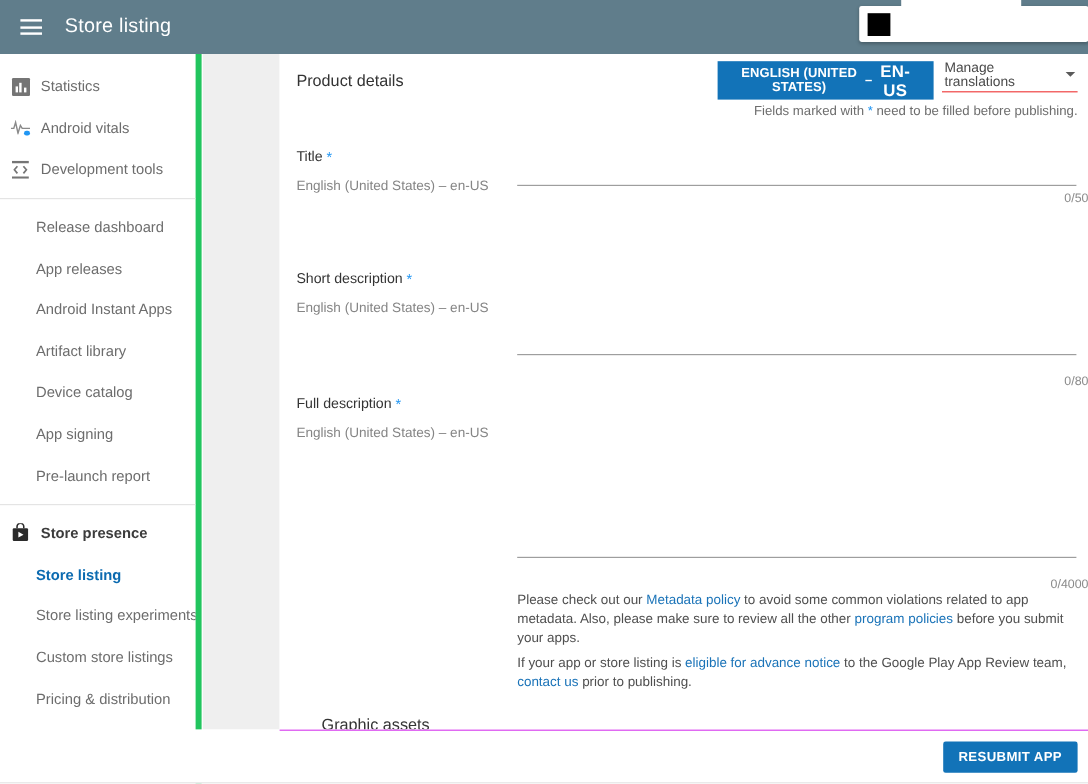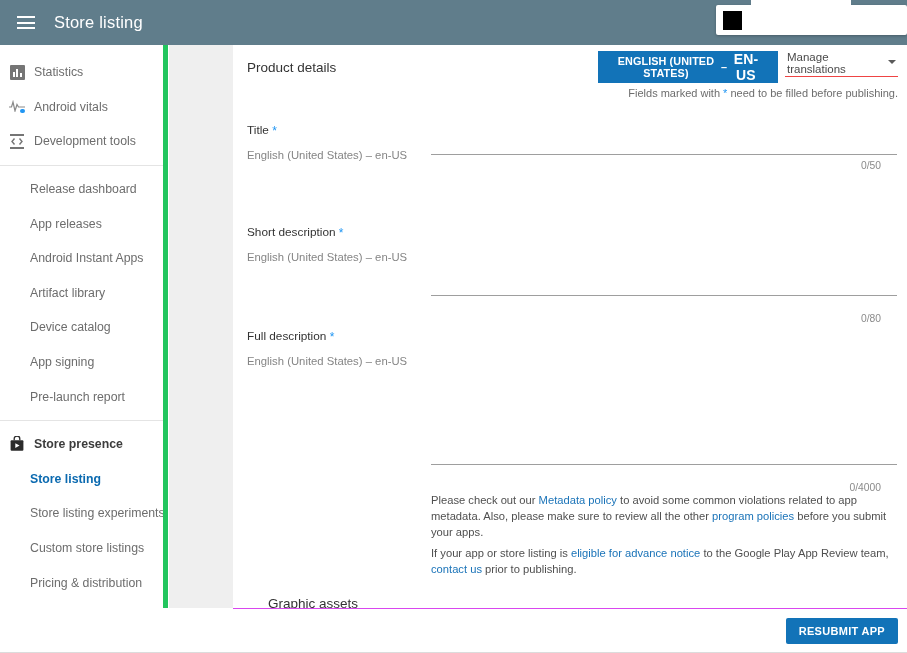--- a/index.html
+++ b/index.html
@@ -136,21 +136,21 @@
   .field-sub {
     position:absolute; left:14px; top:14px; font-size:11.3px; color:#858585; white-space:nowrap;margin-top:12px;
   }
   .field-input {
     position:absolute; border:none; border-bottom:1px solid #9e9e9e;
     background:transparent; outline:none; width:466px; left:198px;
     font-family:"Liberation Sans", sans-serif; font-size:12px; color:#333;
     padding:0 0 2px 0; resize:none;
   }
   .counter {
-    position:absolute; right:26px; font-size:10.3px; color:#8a8a8a;
+    position:absolute; right:0; font-size:10.3px; color:#8a8a8a;
   }
 
   
   .policy {
     position:absolute; left:198px; width:470px; font-size:11.2px;
     color:#4f4f4f; line-height:16px;
   }
   .policy a { color:#1a73b8; text-decoration:none; cursor:pointer; }
   #policy-1 { top:447px; }
   #policy-2 { top:482px;margin-top:18px; }

